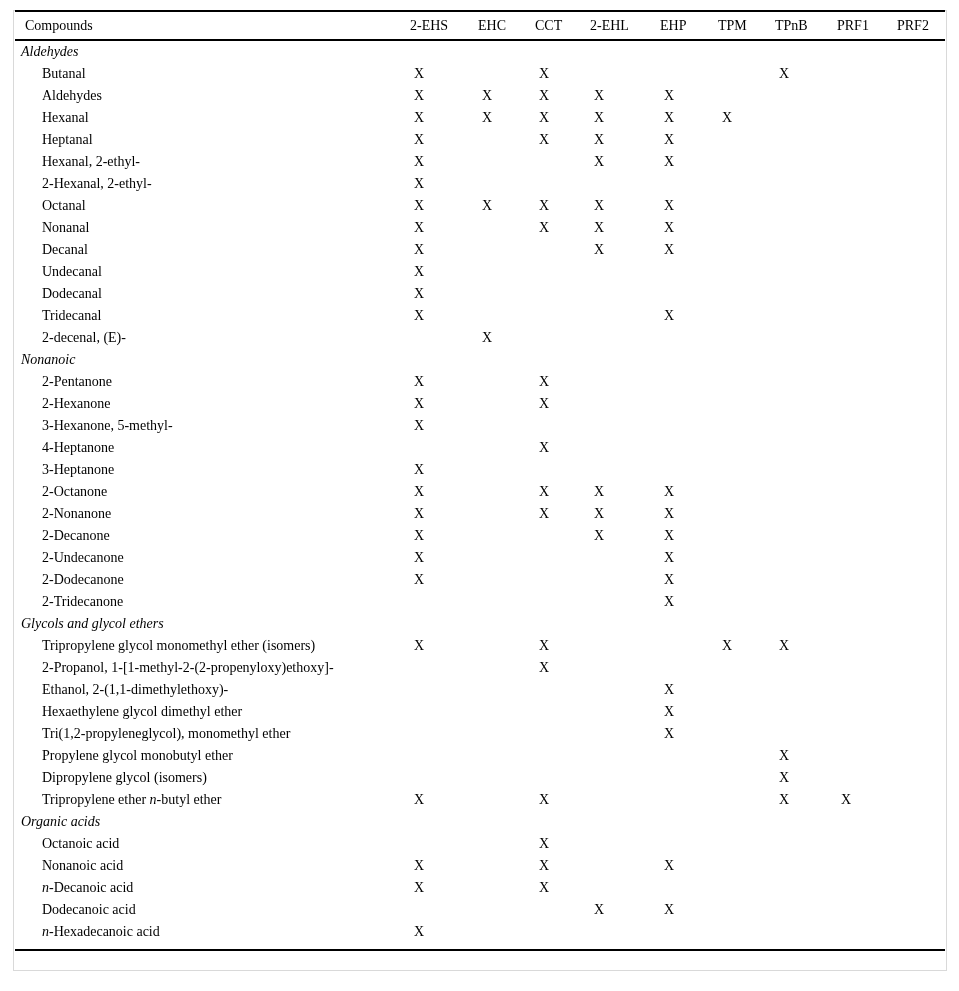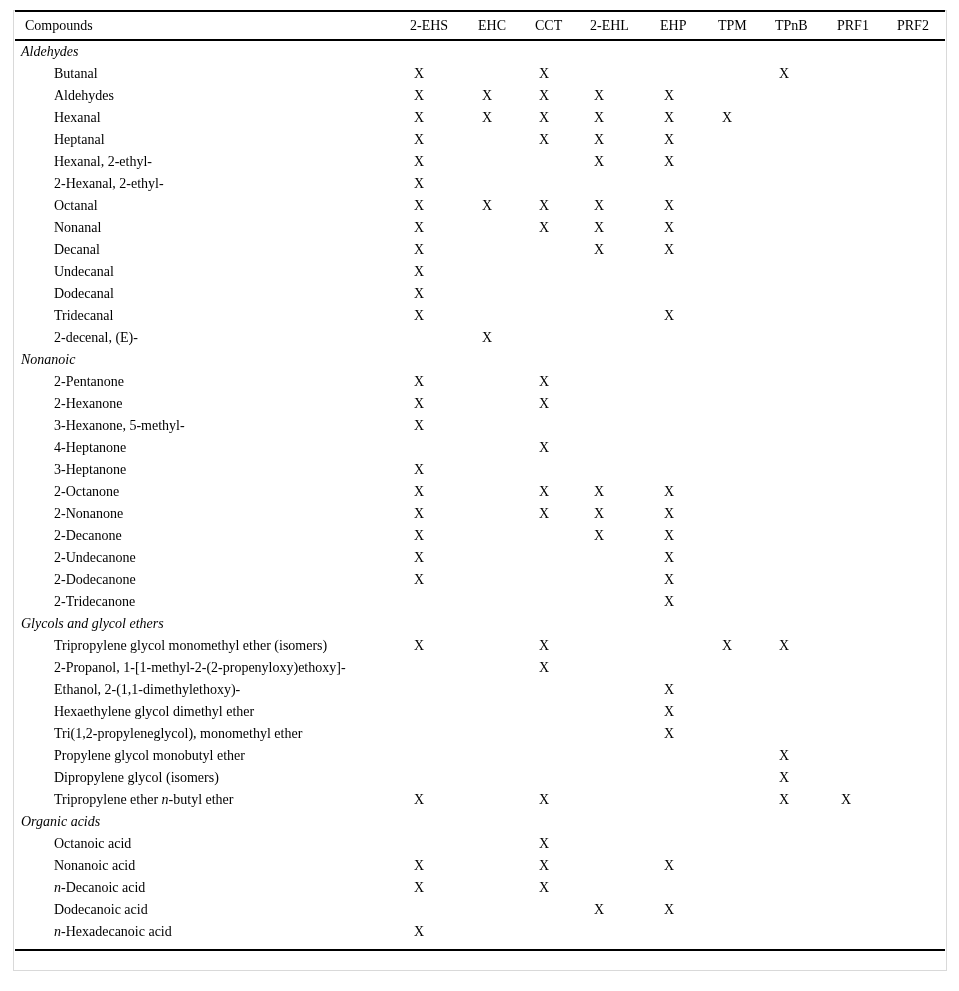--- a/index.html
+++ b/index.html
@@ -17,21 +17,21 @@
     border-collapse:collapse;table-layout:fixed;width:930px;
   }
   thead th{
     border-top:2px solid #000;border-bottom:2px solid #000;
     font-weight:normal;text-align:left;vertical-align:middle;
     height:27px;padding:0;white-space:nowrap;
   }
   th.compound-h{padding-left:10px;}
   tbody td{height:22px;padding:0;vertical-align:middle;white-space:nowrap;overflow:hidden;}
   td.section-label{font-style:italic;padding-left:6px;}
-  td.compound-name{padding-left:39px;}
+  td.compound-name{padding-left:27px;}
   td.mark-cell{padding-left:4px;}
   .it{font-style:italic;}
   .bottom-rule{border-top:2px solid #000;margin-top:6px;width:930px;}
 </style>
 </head>
 <body>
 
 <div class="page">
   <div class="gray-frame"></div>
   <div class="table-area">

